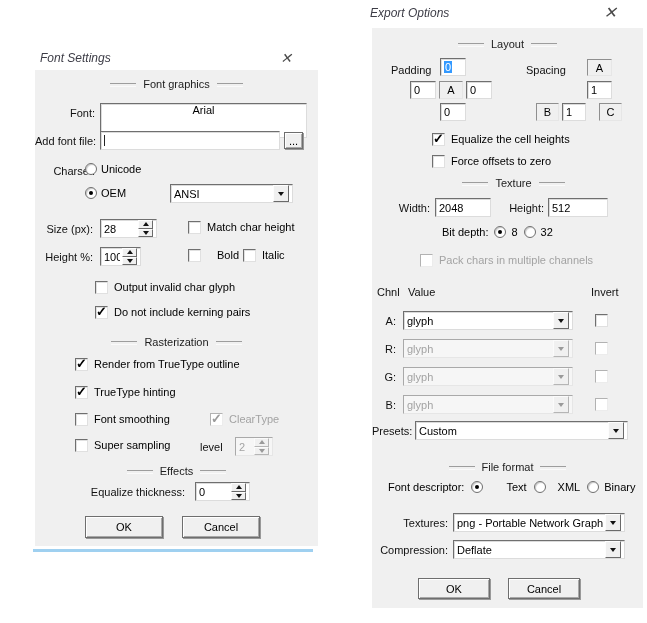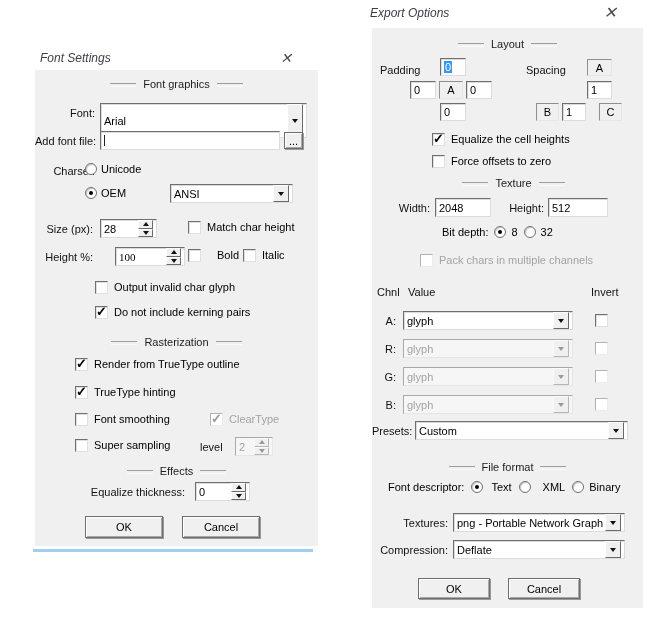--- a/index.html
+++ b/index.html
@@ -61,21 +61,21 @@
 <div class="win" style="left:20px; top:45px; width:300px; height:508px;">
   <div class="titlebar" style="padding:0 12px 0 20px;">
     <span class="title">Font Settings</span>
     <span class="close-x">✕</span>
   </div>
   <div class="panel" style="left:15px; top:25px; width:283px; height:476px;">
 
     <div class="hdr" style="top:8px;">Font graphics</div>
 
     <div class="lbl r" style="left:0; width:60px; top:37px;">Font:</div>
-    <div class="field" style="left:65px; top:33px; width:207px; height:35px;">
+    <div class="field" style="left:65px; top:33px; width:207px; height:35px;flex-direction:column;">
       <span class="val">Arial</span>
       <span class="dd-btn">
           <span class="tri-down"></span>
         </span>
     </div>
 
     <div class="lbl r" style="left:0; width:60px; top:65px;">Add font file:</div>
     <div class="field" style="left:65px; top:61px; width:180px; height:19px;">
       <span class="caret"></span>
       <span class="val"></span>
@@ -111,21 +111,21 @@
             <span class="tri-down"></span>
           </span>
       </span>
     </div>
     <div class="cb" style="left:153px; top:151px;">
       <span class="box"></span>
       <span>Match char height</span>
     </div>
 
     <div class="lbl r" style="left:0; width:58px; top:181px;">Height %:</div>
-    <div class="field" style="left:80px; top:177px; width:70px; height:19px;font-family:Liberation Serif, serif;">
+    <div class="field" style="left:65px; top:177px; width:41px; height:19px;">
       <span class="val">100</span>
       <span class="spin-btns">
         <span class="spin-btn">
             <span class="tri-up"></span>
           </span>
         <span class="spin-btn">
             <span class="tri-down"></span>
           </span>
       </span>
     </div>
@@ -217,21 +217,21 @@
 
 <div class="win" style="left:360px; top:0; width:287px; height:612px;">
   <div class="titlebar" style="padding:0 14px 0 10px;">
     <span class="title">Export Options</span>
     <span class="close-x" style="font-size:16px;">✕</span>
   </div>
   <div class="panel" style="left:12px; top:28px; width:271px; height:580px;">
 
     <div class="hdr" style="top:10px;">Layout</div>
 
-    <div class="lbl" style="left:8px; top:36px;">Padding</div>
+    <div class="lbl" style="left:19px; top:36px;">Padding</div>
     <div class="field" style="left:68px; top:30px; width:26px; height:18px;">
       <span class="sel-bg">0</span>
     </div>
     <div class="field" style="left:38px; top:53px; width:26px; height:18px;">
       <span class="val">0</span>
     </div>
     <div class="abox" style="left:67px; top:53px; width:24px; height:18px;">
       <span>A</span>
     </div>
     <div class="field" style="left:94px; top:53px; width:26px; height:18px;">
@@ -350,21 +350,21 @@
       <span class="val">Custom</span>
       <span class="dd-btn">
           <span class="tri-down"></span>
         </span>
     </div>
 
     <div class="hdr" style="top:433px;">File format</div>
 
     <div class="flexrow" style="left:16px; top:453px; gap:7px;">
       <span>Font descriptor:</span>
-      <span class="rgroup" style="position:static; display:flex; gap:8px; align-items:center;">
+      <span class="rgroup" style="position:static; display:flex; gap:23px; align-items:center;">
         <span class="radio sel"></span>
         <span>Text</span>
       </span>
       <span class="rgroup" style="position:static; display:flex; gap:12px; align-items:center;">
         <span class="radio"></span>
         <span>XML</span>
       </span>
       <span class="rgroup" style="position:static; display:flex; gap:5px; align-items:center;">
         <span class="radio"></span>
         <span>Binary</span>

